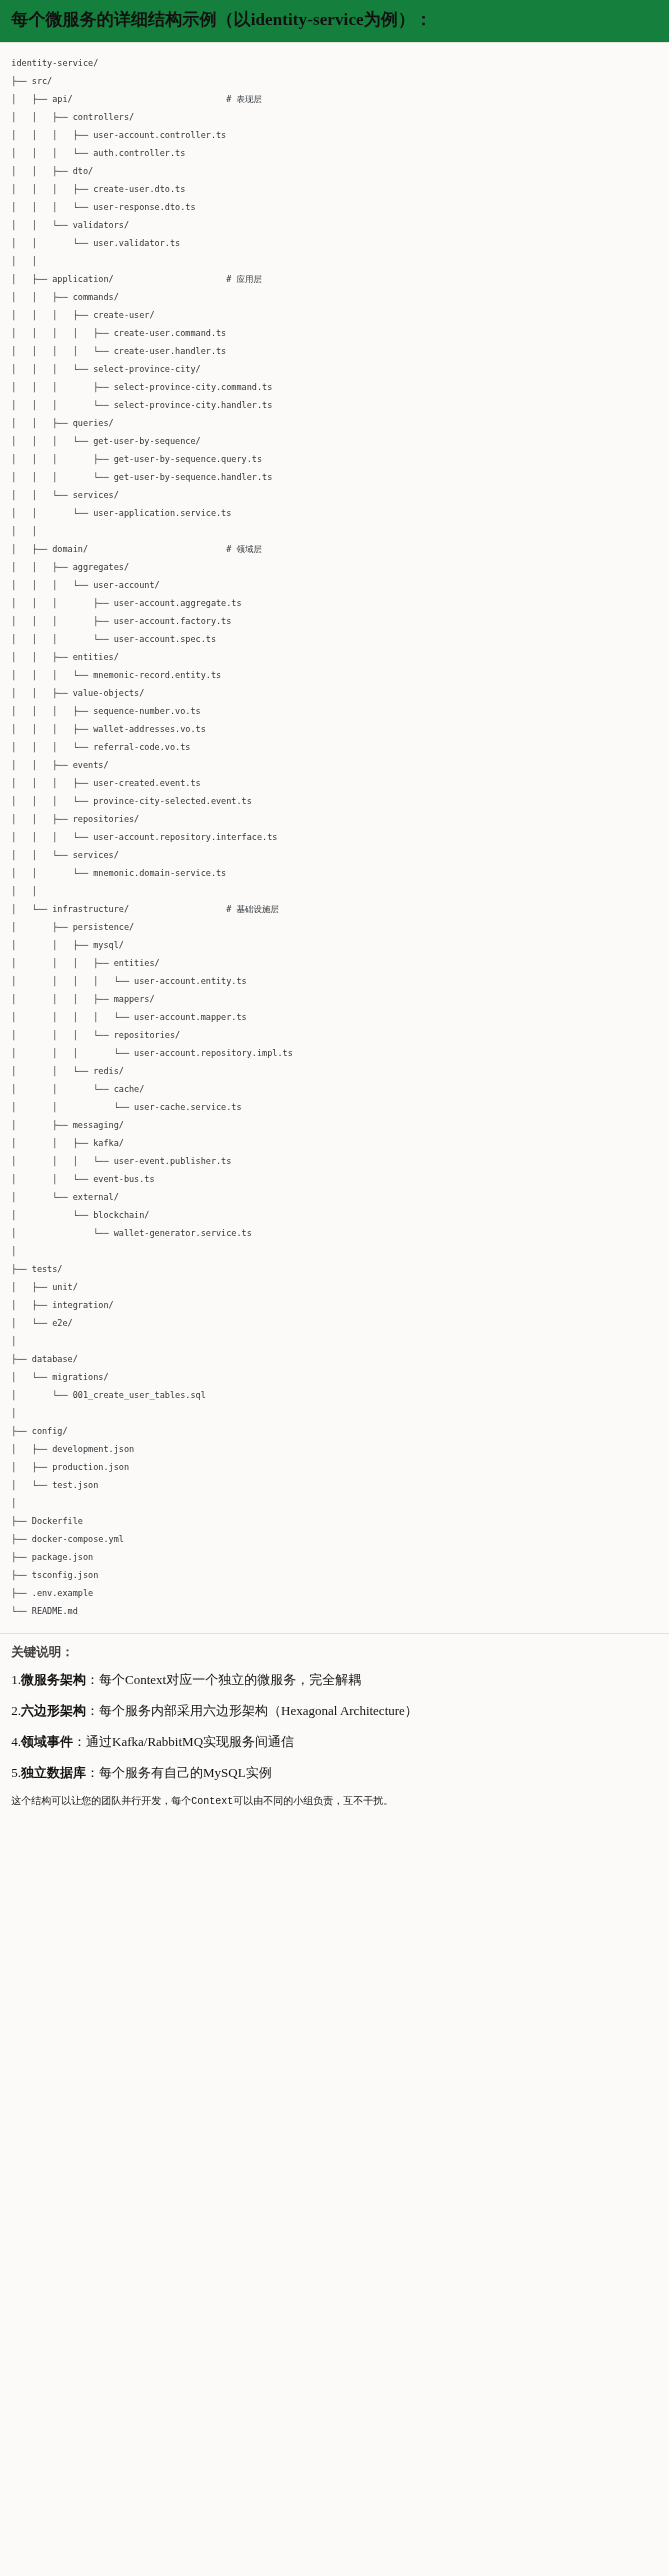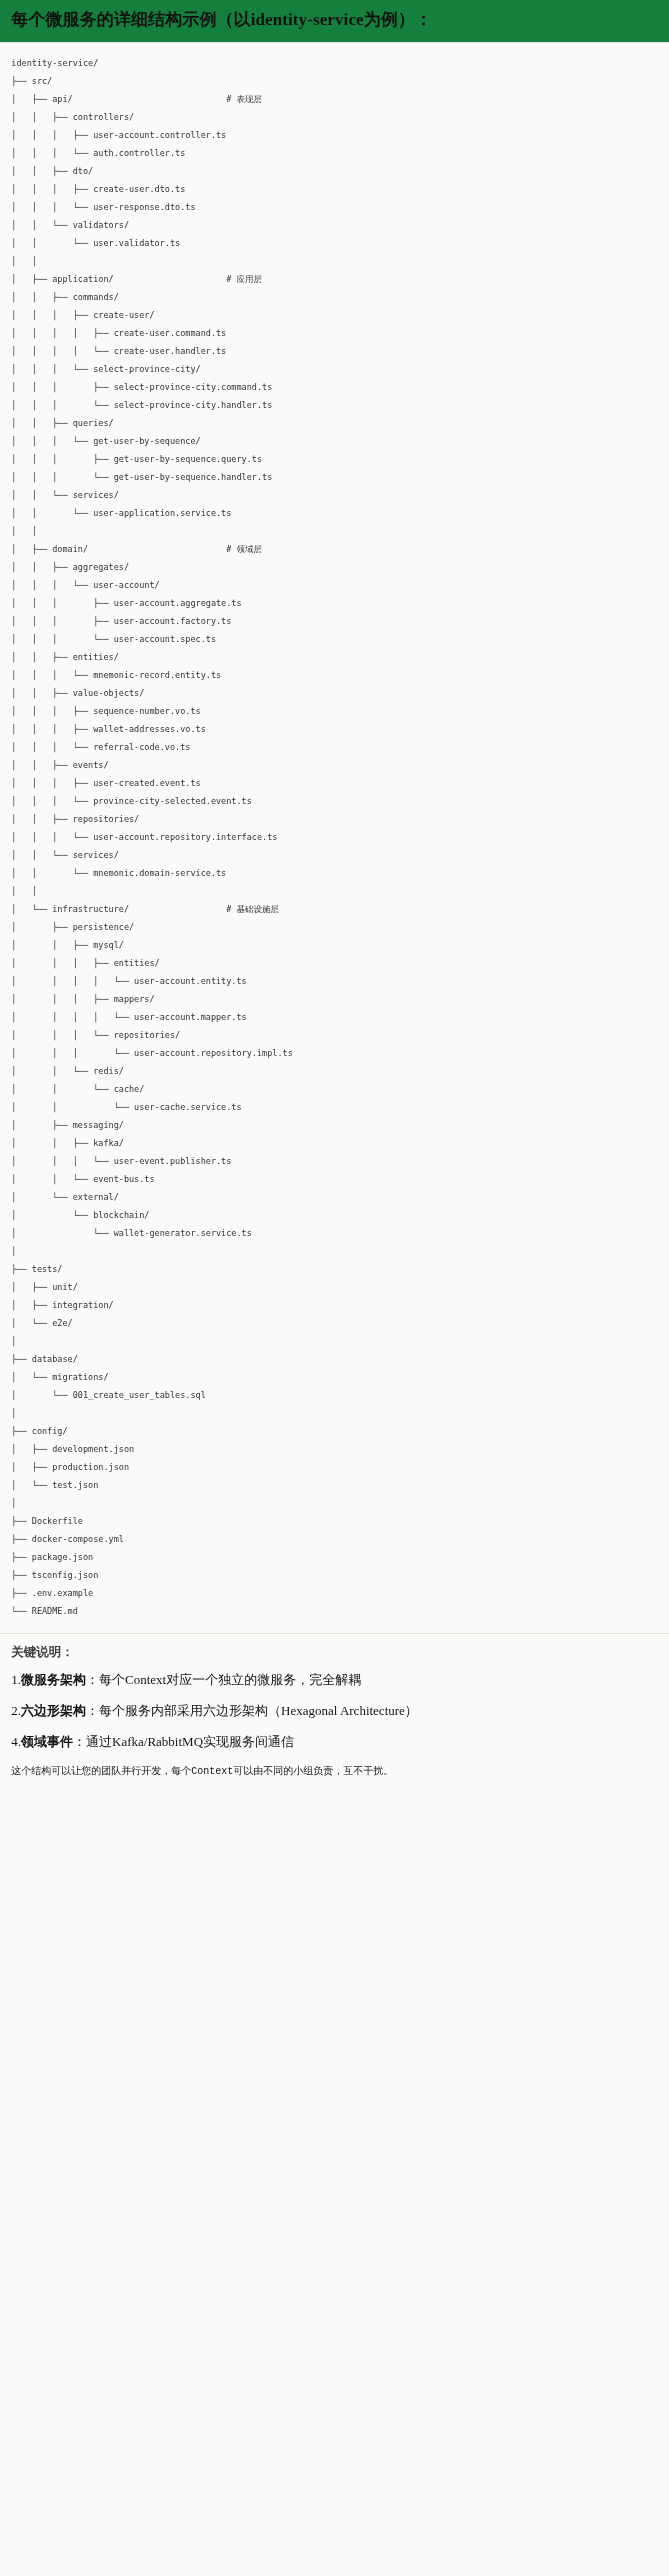--- a/index.html
+++ b/index.html
@@ -189,18 +189,19 @@
 ├── .env.example
 └── README.md</code></pre>
   </div>
 
   <div class="notes-block">
     <h2 class="notes-title">关键说明：</h2>
     <ol class="notes-list" id="notes-list">
         <li><span class="num">1.</span><span class="lbl">微服务架构</span><span class="sep">：</span><span class="desc">每个Context对应一个独立的微服务，完全解耦</span></li>
         <li><span class="num">2.</span><span class="lbl">六边形架构</span><span class="sep">：</span><span class="desc">每个服务内部采用六边形架构（Hexagonal Architecture）</span></li>
         <li><span class="num">4.</span><span class="lbl">领域事件</span><span class="sep">：</span><span class="desc">通过Kafka/RabbitMQ实现服务间通信</span></li>
+        <li><span class="num">5.</span><span class="lbl">独立数据库</span><span class="sep">：</span><span class="desc">每个服务有自己的MySQL实例</span></li>
       </ol>
     <p class="closing">这个结构可以让您的团队并行开发，每个Context可以由不同的小组负责，互不干扰。</p>
   </div>
 
 </div>
 
 
 </body></html>

